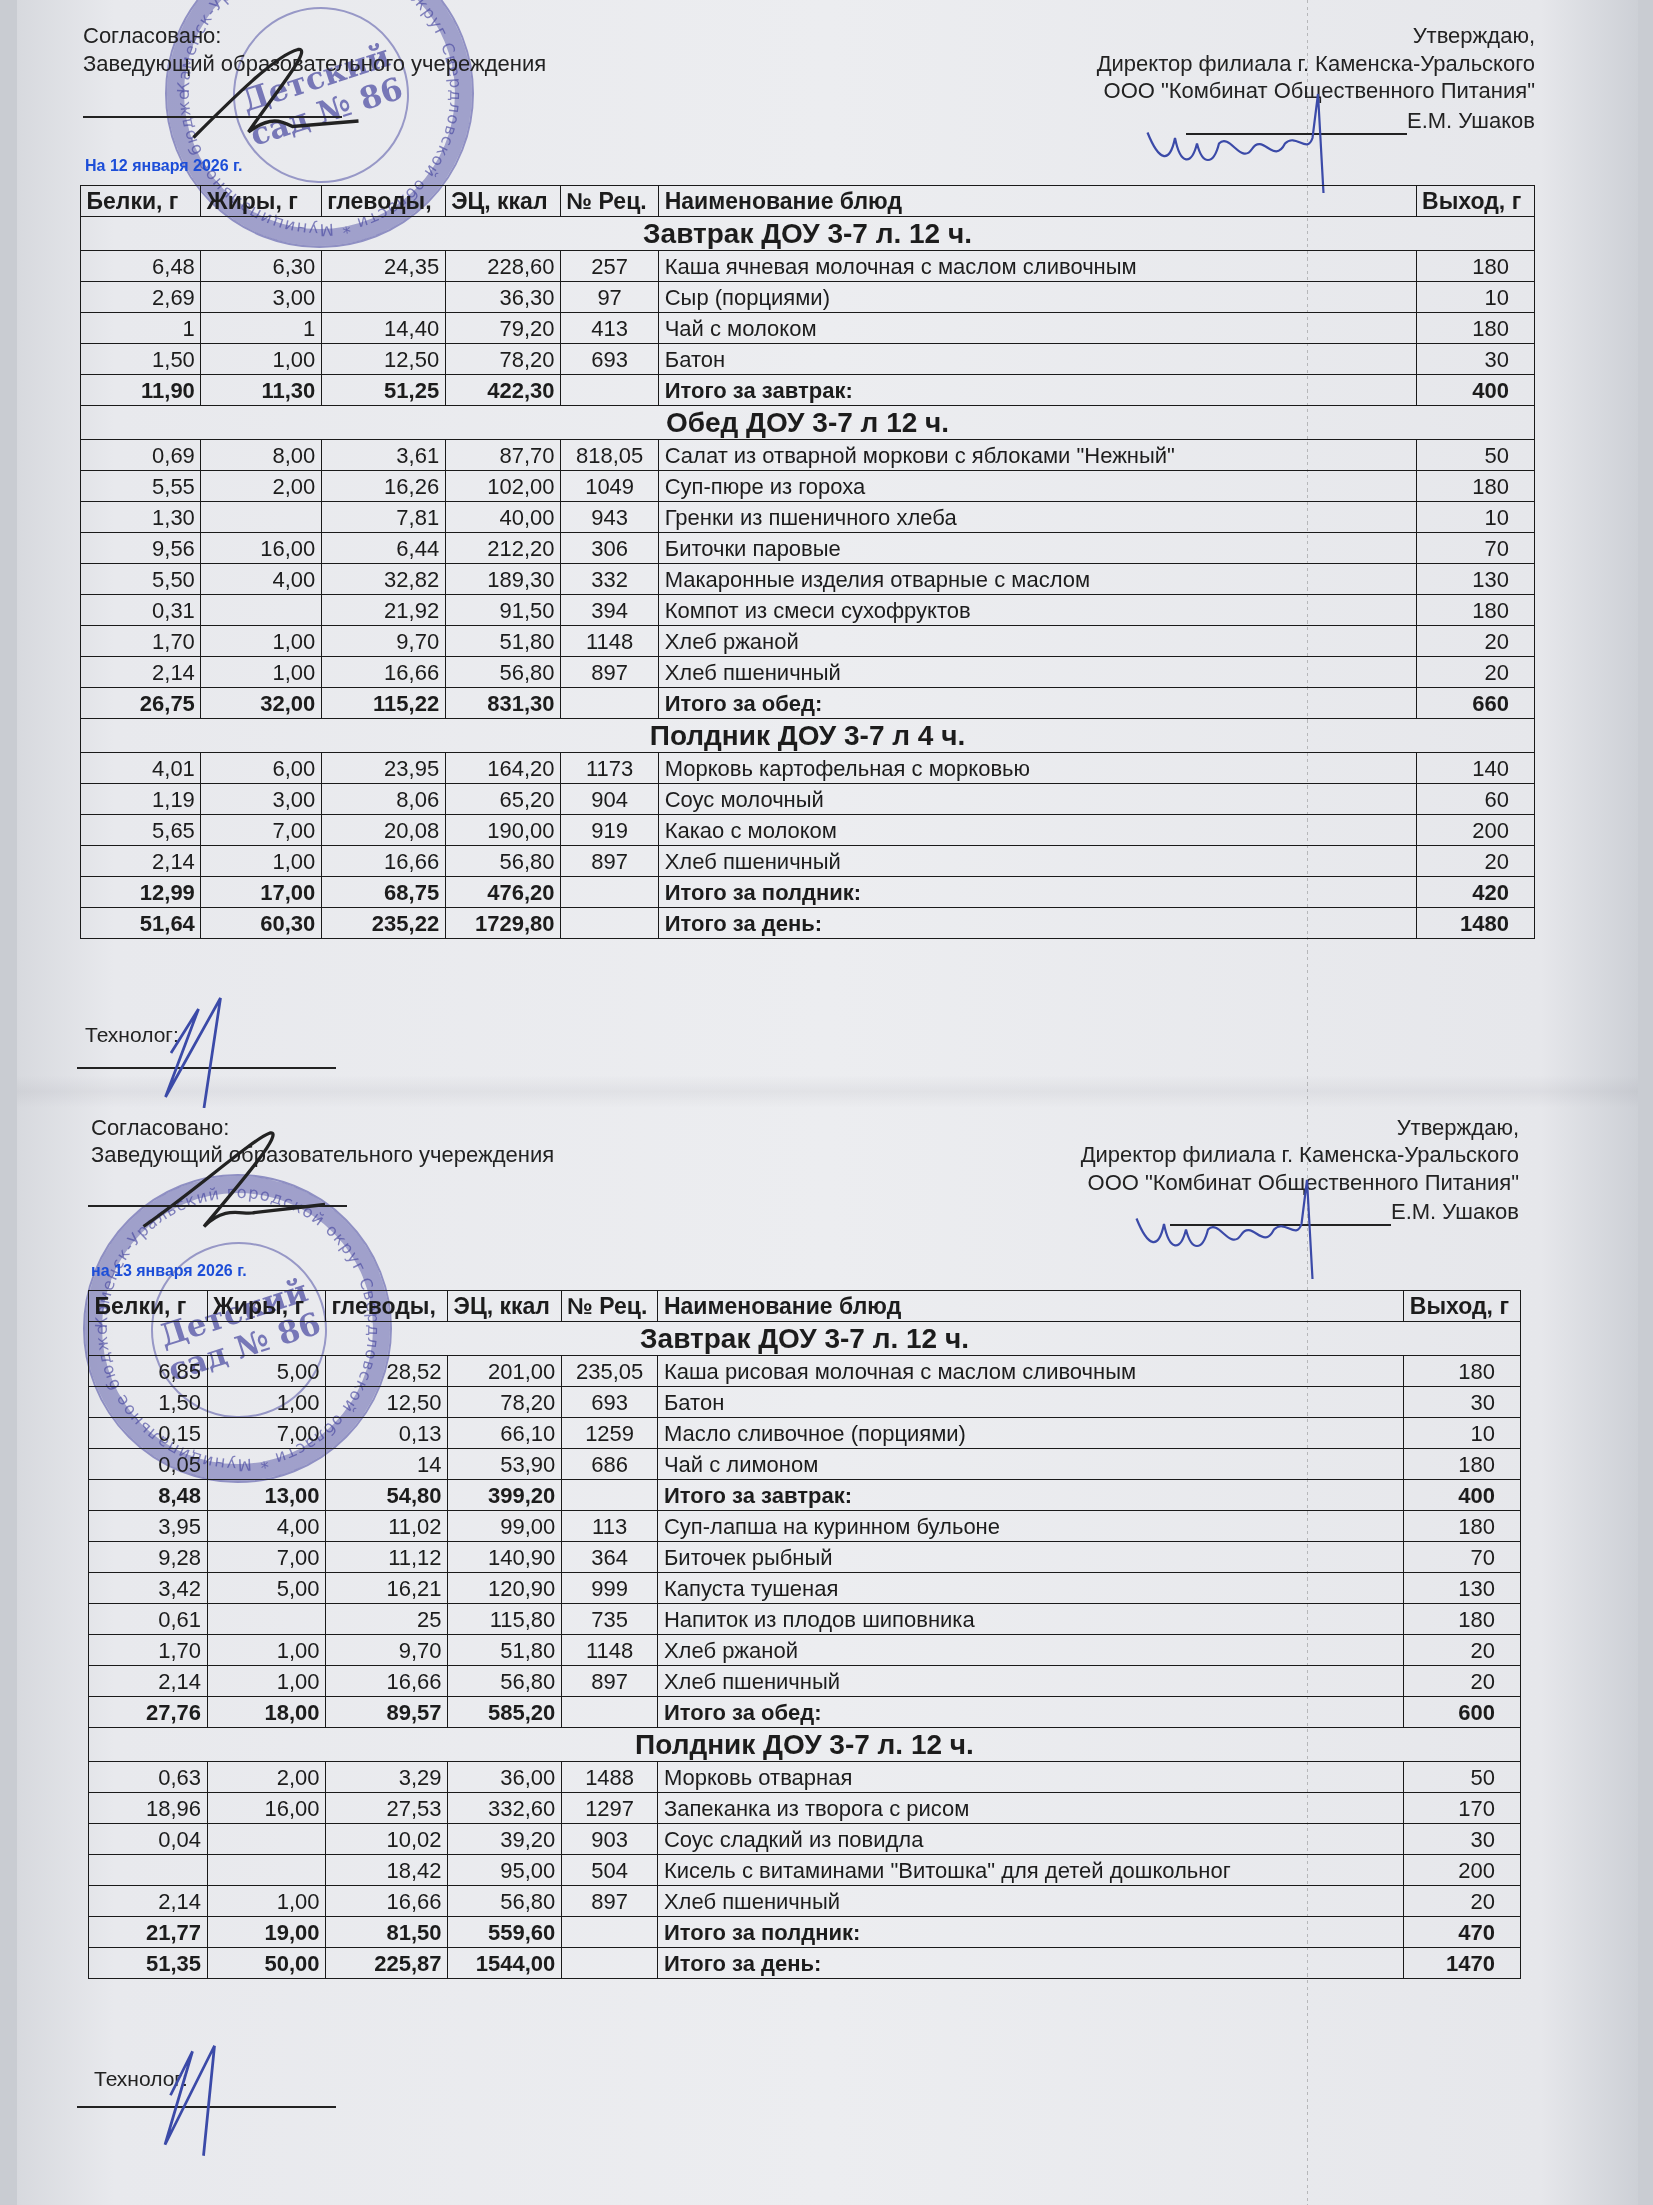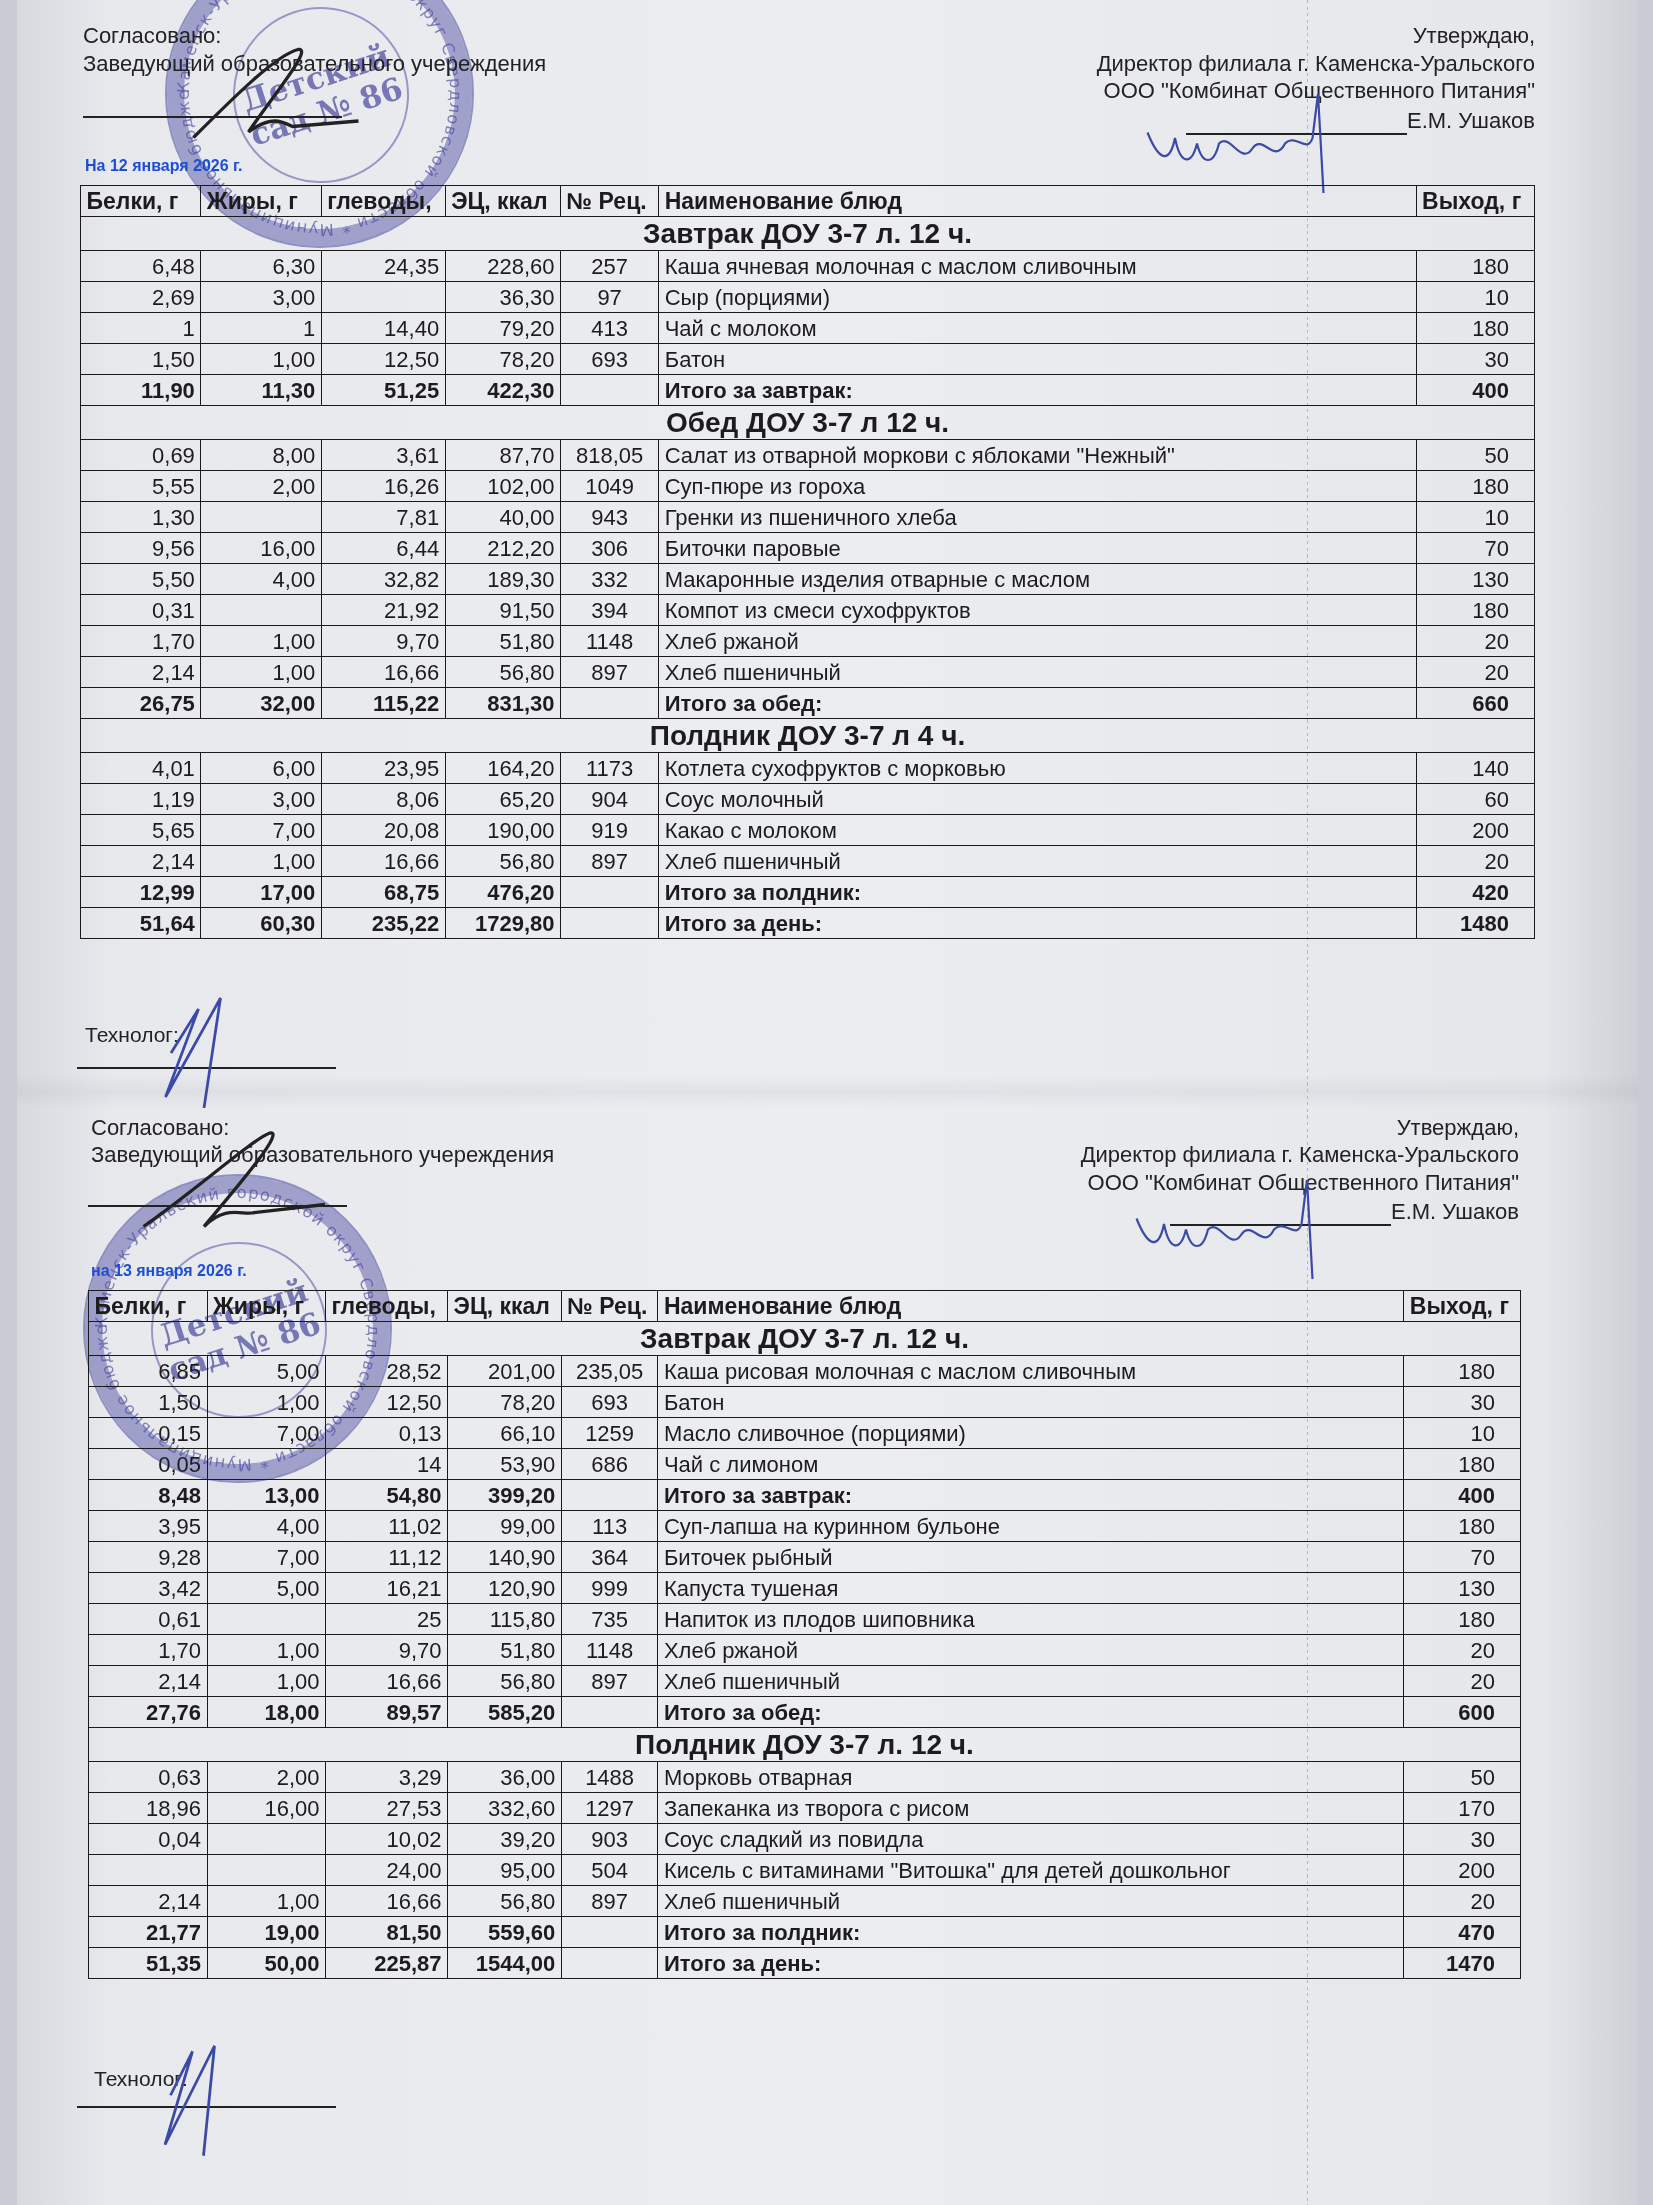--- a/index.html
+++ b/index.html
@@ -287,21 +287,21 @@
         </tr>
         <tr class="section">
           <td class="" colspan="7">Полдник ДОУ  3-7 л 4 ч.</td>
         </tr>
         <tr>
           <td class="num">4,01</td>
           <td class="num">6,00</td>
           <td class="num">23,95</td>
           <td class="num">164,20</td>
           <td class="rec">1173</td>
-          <td class="name">Котлета сухофруктов с морковью</td>
+          <td class="name">Морковь картофельная с морковью</td>
           <td class="out">140</td>
         </tr>
         <tr>
           <td class="num">1,19</td>
           <td class="num">3,00</td>
           <td class="num">8,06</td>
           <td class="num">65,20</td>
           <td class="rec">904</td>
           <td class="name">Соус молочный</td>
           <td class="out">60</td>
@@ -550,21 +550,21 @@
           <td class="num"></td>
           <td class="num">10,02</td>
           <td class="num">39,20</td>
           <td class="rec">903</td>
           <td class="name">Соус сладкий из повидла</td>
           <td class="out">30</td>
         </tr>
         <tr>
           <td class="num"></td>
           <td class="num"></td>
-          <td class="num">24,00</td>
+          <td class="num">18,42</td>
           <td class="num">95,00</td>
           <td class="rec">504</td>
           <td class="name">Кисель с витаминами "Витошка" для детей дошкольног</td>
           <td class="out">200</td>
         </tr>
         <tr>
           <td class="num">2,14</td>
           <td class="num">1,00</td>
           <td class="num">16,66</td>
           <td class="num">56,80</td>

